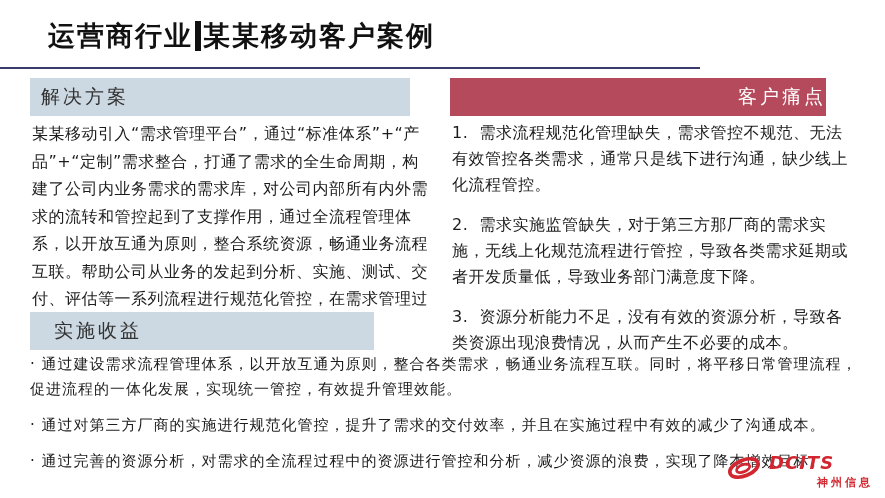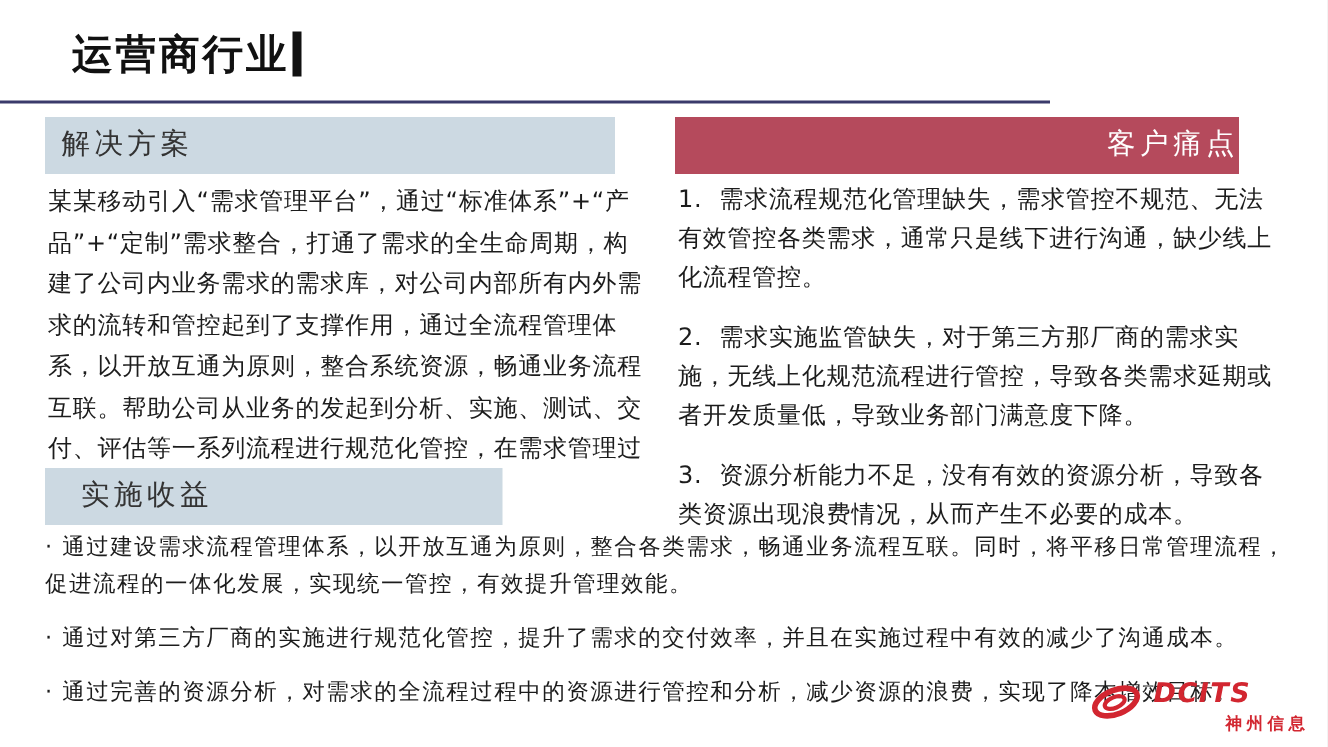--- a/index.html
+++ b/index.html
@@ -18,21 +18,21 @@
 
   
   .hdr {
     position:absolute; height:38px; line-height:38px; padding-left:11px;
     font-size:19px; letter-spacing:3px; box-sizing:border-box; font-weight:normal;font-family:Liberation Serif, serif;
   }
   .hdr-gray { background:#CCD9E2; color:#333333; }
   .hdr-red  { background:#B54A5C; color:#ffffff;text-align:right; }
   .hdr-solution  { left:30px;  top:78px;  width:380px; }
   .hdr-pain      { left:450px; top:78px;  width:376px; }
-  .hdr-benefits  { left:30px;  top:312px; width:305px;padding-left:24px; }
+  .hdr-benefits  { left:30px;  top:312px; width:344px;padding-left:24px; }
 
   
   .solution-body {
     position:absolute; left:32px; top:120px; width:398px; margin:0;
     font-size:16px; line-height:27.5px; color:#1c1c1c; letter-spacing:0.5px;
   }
   .pain-body {
     position:absolute; left:452px; top:120px; width:404px;
     font-size:16px; line-height:26px; color:#1c1c1c; letter-spacing:0.5px;
   }
@@ -50,20 +50,21 @@
   .logo-sub  { color:#D22630; font-weight:bold; font-size:11px; letter-spacing:3px; margin-top:3px;margin-left:48px; }
 </style>
 </head>
 <body>
 
 <div class="slide">
 
   <div class="title-row">
     <span>运营商行业</span>
     <span class="title-divider"></span>
+    <span>某某移动客户案例</span>
   </div>
   <div class="title-underline"></div>
 
   <div class="hdr hdr-gray hdr-solution">解决方案</div>
   <p class="solution-body">某某移动引入“需求管理平台”，通过“标准体系”+“产品”+“定制”需求整合，打通了需求的全生命周期，构建了公司内业务需求的需求库，对公司内部所有内外需求的流转和管控起到了支撑作用，通过全流程管理体系，以开放互通为原则，整合系统资源，畅通业务流程互联。帮助公司从业务的发起到分析、实施、测试、交付、评估等一系列流程进行规范化管控，在需求管理过程中真正的做到有的放矢。</p>
 
   <div class="hdr hdr-red hdr-pain">客户痛点</div>
   <div class="pain-body">
     <p>1.  需求流程规范化管理缺失，需求管控不规范、无法有效管控各类需求，通常只是线下进行沟通，缺少线上化流程管控。</p>
     <p>2.  需求实施监管缺失，对于第三方那厂商的需求实施，无线上化规范流程进行管控，导致各类需求延期或者开发质量低，导致业务部门满意度下降。</p>

